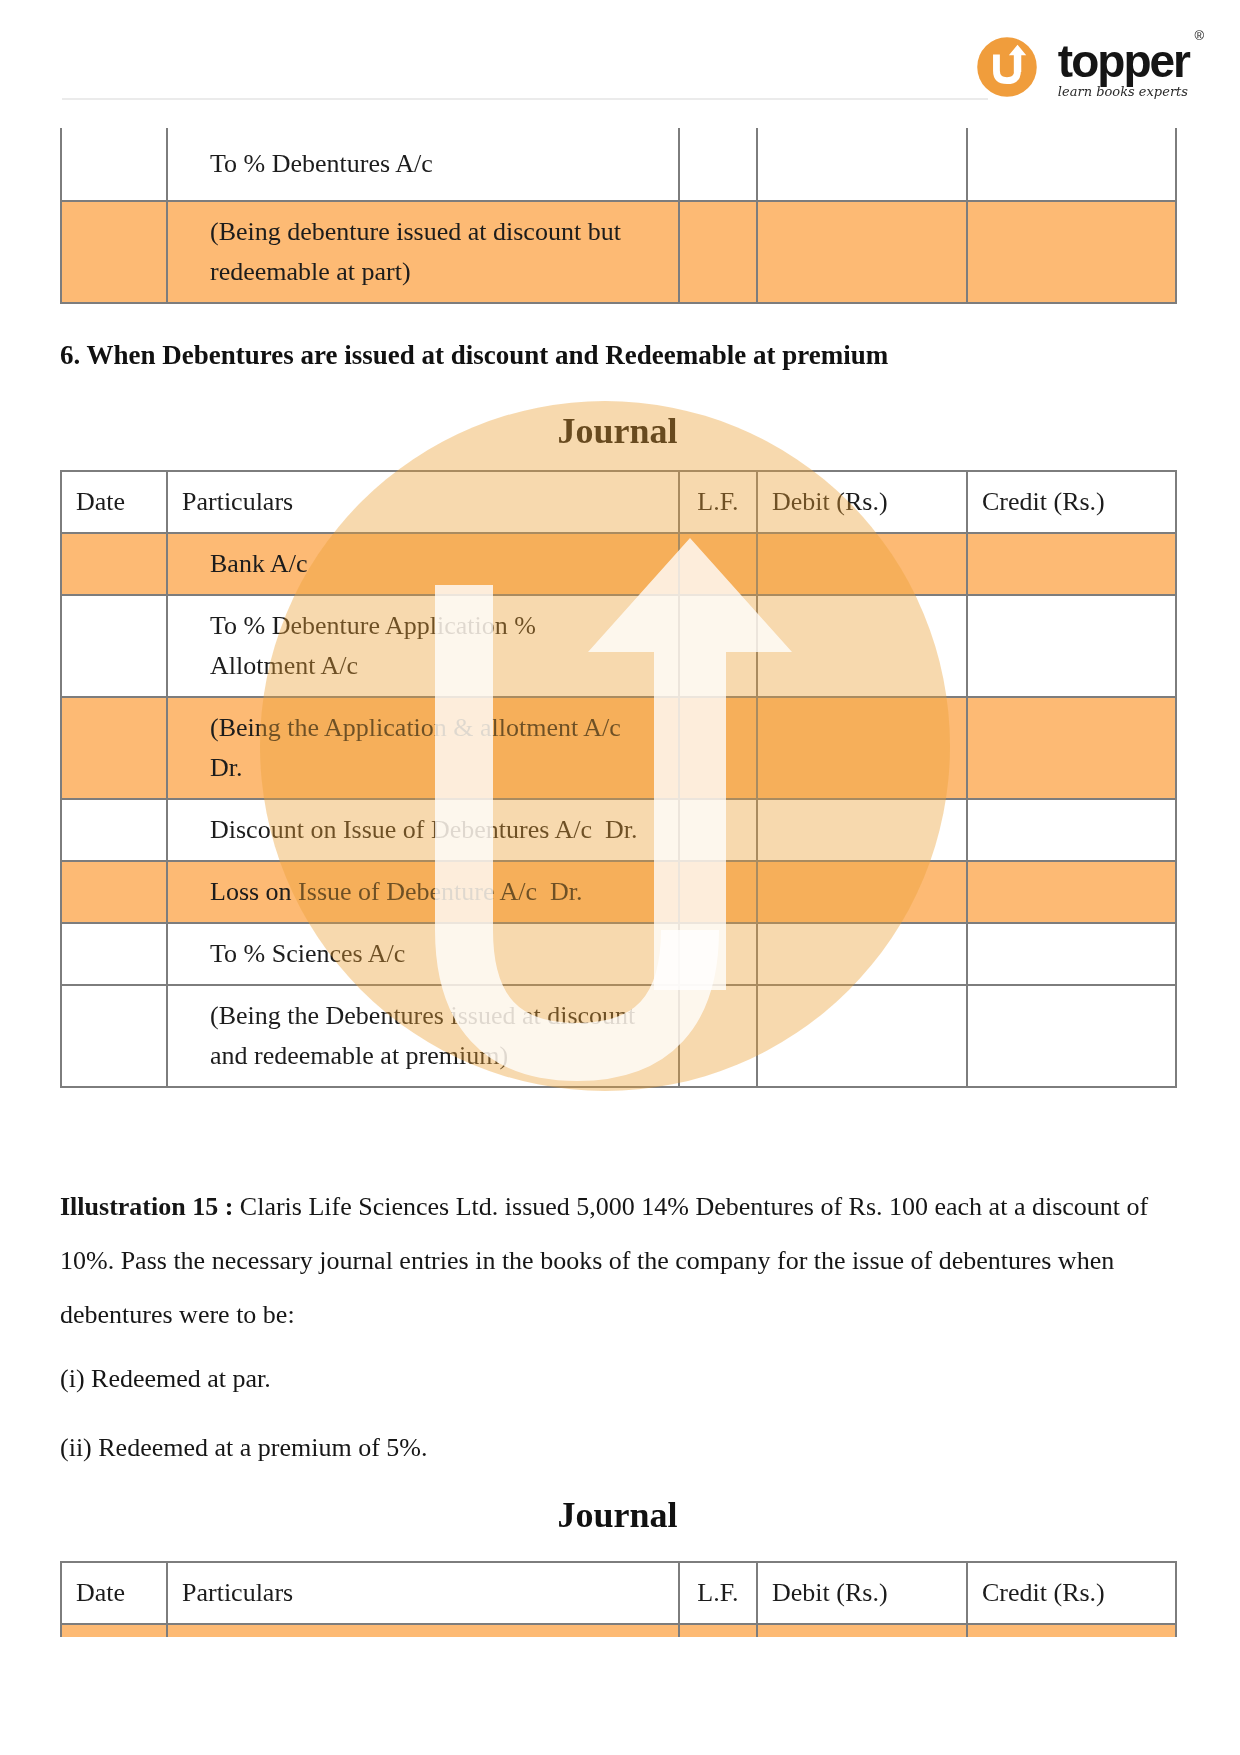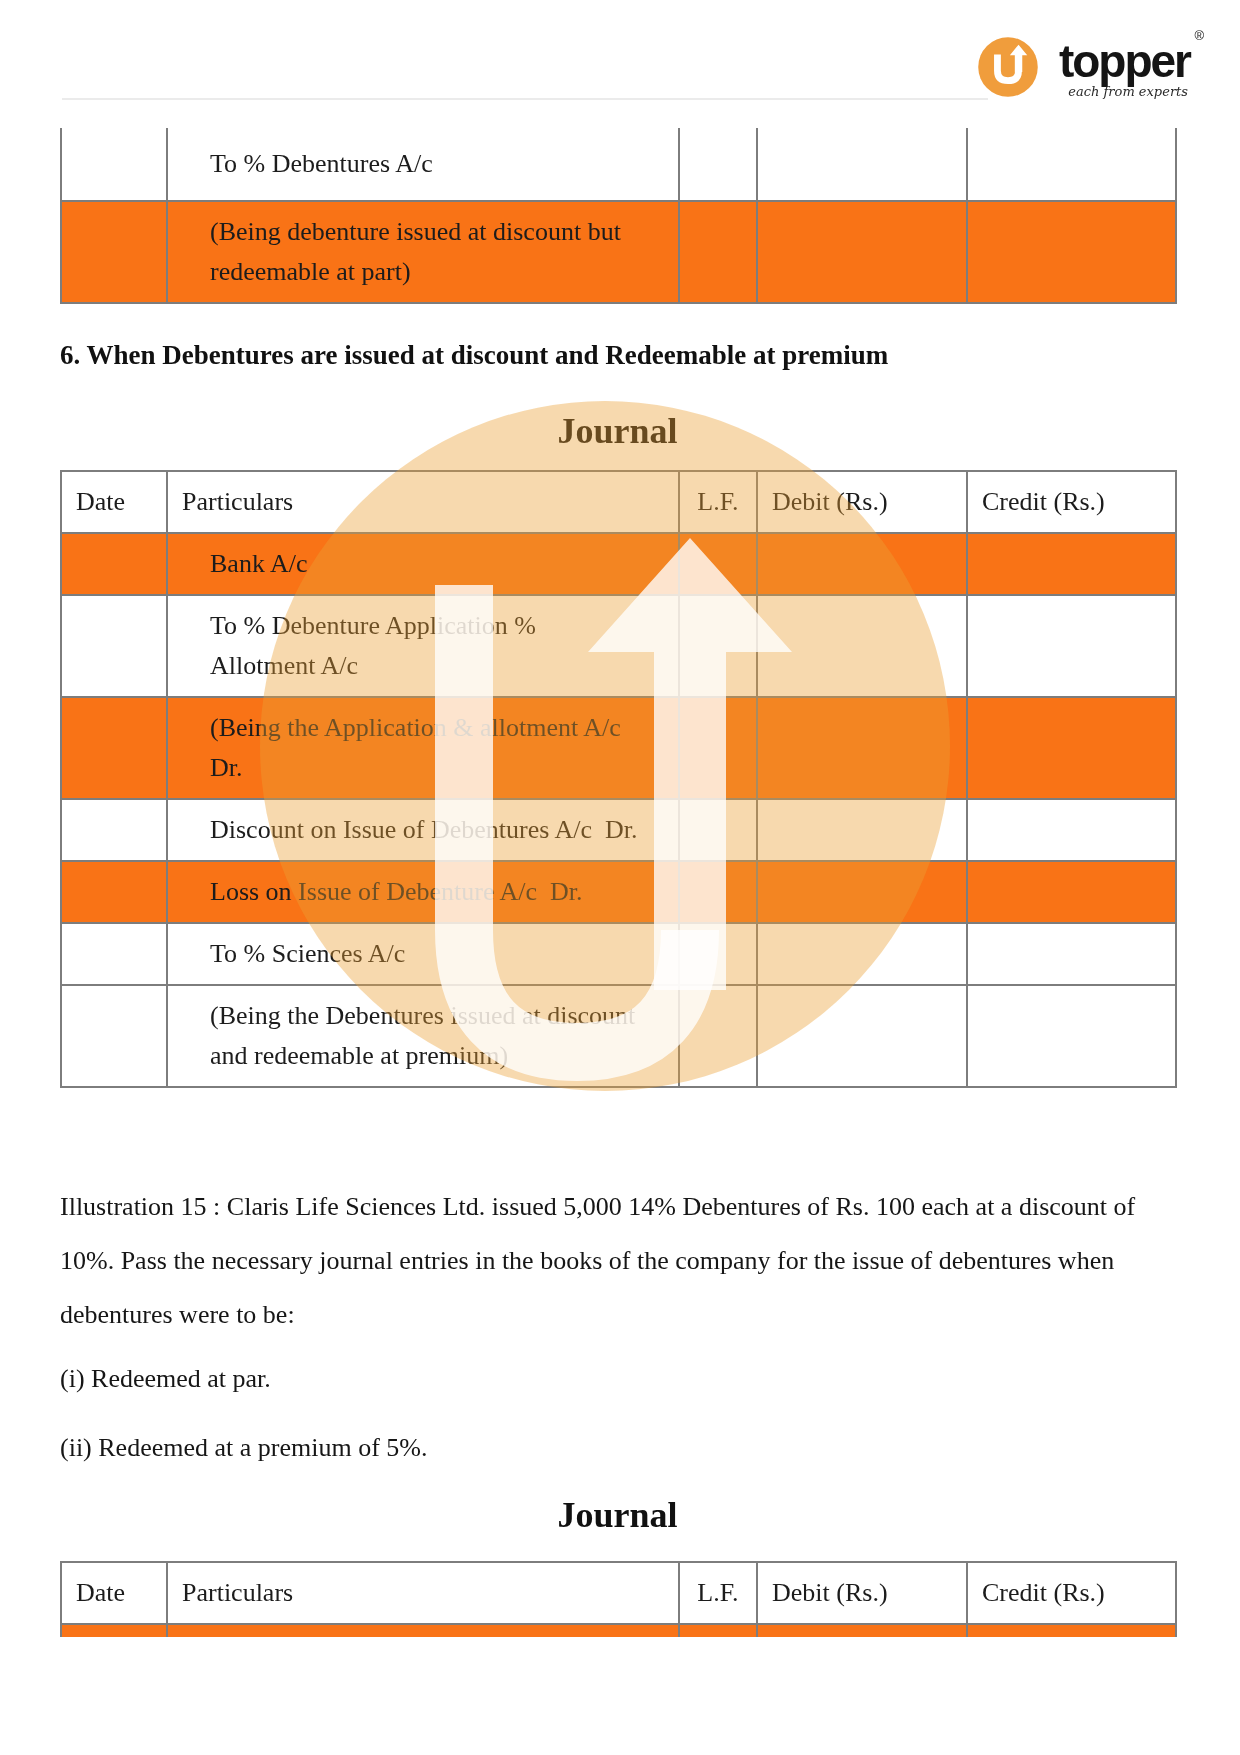--- a/index.html
+++ b/index.html
@@ -19,61 +19,61 @@
                 margin-top:-8px;padding-right:2px;font-family:"DejaVu Serif",serif;}
 
   .top-divider{position:absolute;top:98px;left:62px;width:926px;height:2px;background:#ebebeb;}
 
   
   table{border-collapse:collapse;table-layout:fixed;width:1115px;}
   td,th{border:2px solid #7d7d7d;font-size:26px;line-height:40px;font-weight:normal;
         padding:10px 14px;vertical-align:middle;text-align:left;overflow:hidden;}
   td.particulars{white-space:pre-wrap;padding-left:42px;}
   th.lf,td.lf{text-align:center;padding:10px 4px;}
-  tr.shaded td{background:#f97316;}
+  tr.shaded td{background:#fdba74;}
   tr.cut-top td{border-top:none;}
   tr.cut-bottom td{border-bottom:none;height:12px;padding:0;}
   .tbl{position:absolute;left:60px;}
   #table-continuation{top:128px;}
   #table-journal1{top:470px;}
   #table-journal2{top:1561px;}
   #table-continuation tr:first-child td{height:52px;}
 
   
   .section-heading{position:absolute;left:60px;top:330px;width:1115px;
                    font-size:27px;font-weight:bold;color:#111;margin-top:10px;}
   .journal-title{position:absolute;left:60px;width:1115px;text-align:center;
                  font-size:36px;font-weight:bold;color:#111;}
   #journal-title-1{top:410px;}
   #journal-title-2{top:1494px;}
   .para{position:absolute;left:60px;width:1122px;font-size:26px;line-height:54px;color:#161616;}
   #illustration-para{top:1180px;}
   #item-i{top:1352px;}
   #item-ii{top:1421px;}
-  .bold{font-weight:normal;margin-top:7px;}
+  .bold{font-weight:bold;margin-top:7px;}
 
   
   .watermark{position:absolute;left:0;top:0;width:1240px;height:1755px;
              z-index:5;pointer-events:none;}
 </style>
 </head>
 <body>
 
 <div class="page">
 
   <div class="logo">
     <svg class="logo-mark" viewBox="0 0 100 100">
       <circle cx="50" cy="50" r="48" fill="#F09D3C"></circle>
       <path d="M33,30 L33,56 Q33,72 50,72 Q67,72 67,56" fill="none" stroke="#ffffff" stroke-width="11"></path>
       <polygon points="67,14 81,31 73,31 73,58 61,58 61,31 53,31" fill="#ffffff"></polygon>
     </svg>
     <div class="logo-text-wrap">
       <div class="logo-word">topper</div>
       <div class="logo-reg">®</div>
-      <div class="logo-tagline">each from experts</div>
+      <div class="logo-tagline">learn books experts</div>
     </div>
   </div>
 
   <div class="top-divider"></div>
 
   <table class="tbl" id="table-continuation">
     <colgroup>
         <col style="width:106px">
         <col style="width:512px">
         <col style="width:78px">

